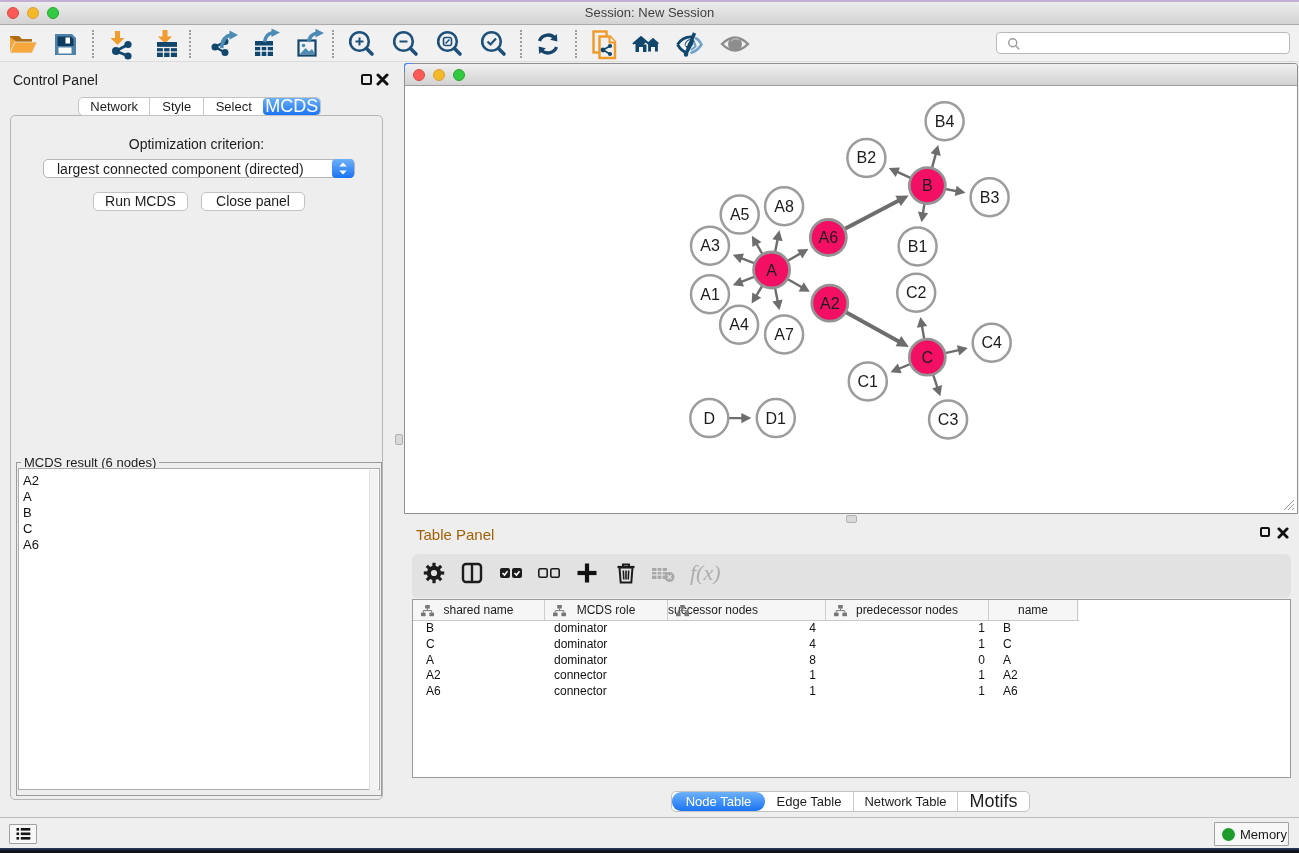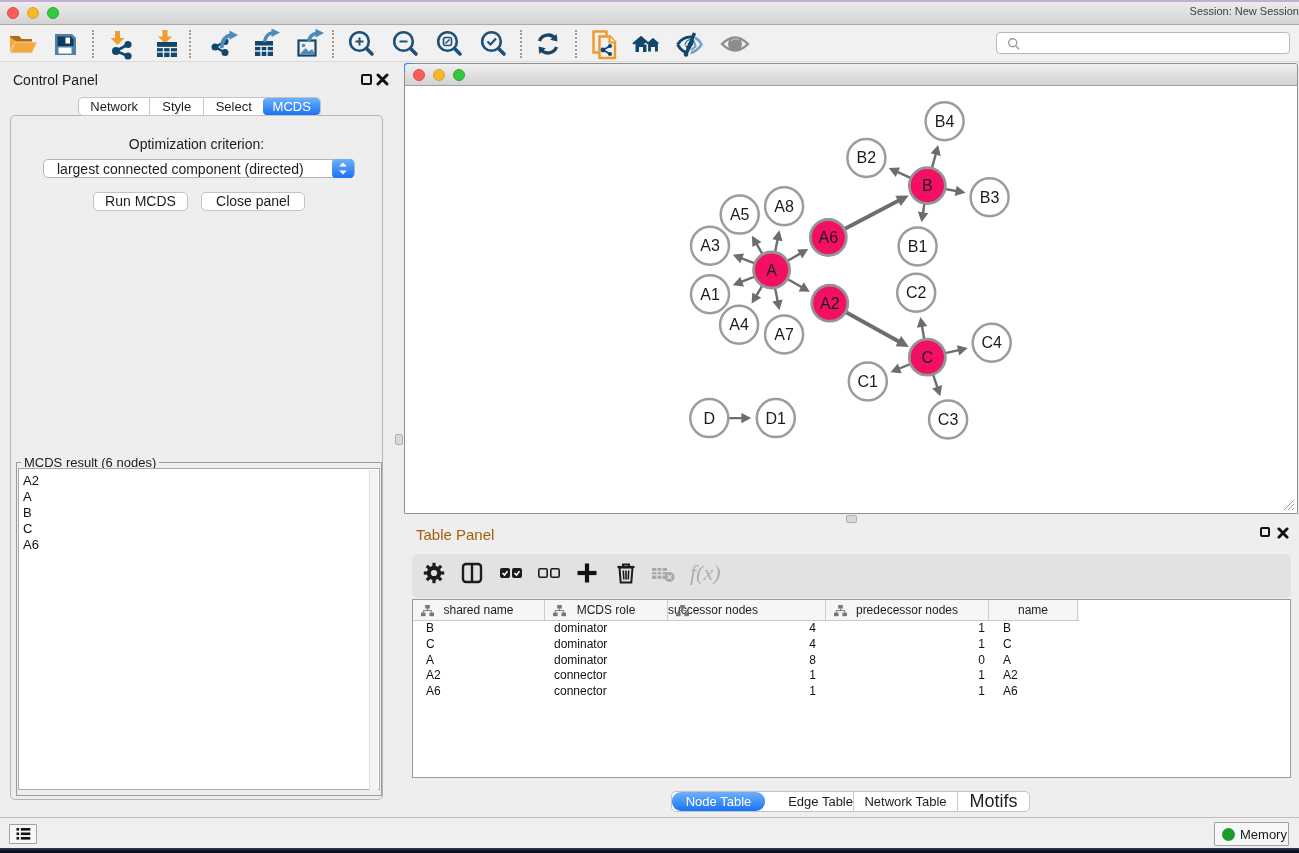--- a/index.html
+++ b/index.html
@@ -7,21 +7,21 @@
 svg{display:block}
 </style></head>
 <body>
 
 <div class="abs" style="left:0;top:0;width:1299px;height:2px;background:#c3afd3"></div>
 
 <div class="abs" style="left:0;top:2px;width:1299px;height:23px;background:linear-gradient(#ececec,#d3d3d3);border-bottom:1px solid #ababab;border-radius:5px 5px 0 0"></div>
 <div class="abs" style="left:7px;top:7px;width:12px;height:12px;border-radius:50%;background:#fc5b57;border:1px solid #d94c44"></div>
 <div class="abs" style="left:27px;top:7px;width:12px;height:12px;border-radius:50%;background:#f5b928;border:1px solid #d6a13a"></div>
 <div class="abs" style="left:47px;top:7px;width:12px;height:12px;border-radius:50%;background:#33c940;border:1px solid #2aa630"></div>
-<div class="abs" style="left:0;top:5px;width:1299px;text-align:right;font-size:11px;color:#404040">Session: New Session</div>
+<div class="abs" style="left:0;top:5px;width:1299px;text-align:center;font-size:13px;color:#404040">Session: New Session</div>
 
 <div class="abs" id="toolbar" style="left:0;top:26px;width:1299px;height:36px;background:#f1f1f1;border-bottom:1px solid #dcdcdc">
 <svg class="abs" style="left:5px;top:2px" width="32" height="32" viewBox="0 0 32 32">
       <path d="M5 8 h9 l3 3 h10 v5 h-22 z" fill="#ad6d14"></path>
       <path d="M5 9 v16 l5 -11 h22 l-5 11 z" fill="#f6a83d"></path>
       <path d="M5 25 l5 -11 h22 l-5 11 z" fill="#f6a83d" stroke="#e9e9e9" stroke-width="0.8"></path>
     </svg>
 <svg class="abs" style="left:49px;top:2px" width="32" height="32" viewBox="0 0 32 32">
       <path d="M6 6 h17 l4 4 v17 h-21 z" fill="#4e81a8"></path>
       <path d="M8.5 8.5 h13.5 l2.5 2.5 v7 h-16 z" fill="#0f3c5e"></path>
@@ -160,21 +160,21 @@
 <svg class="abs" style="left:376px;top:73px" width="13" height="13" viewBox="0 0 13 13">
     <path d="M2 2 L11 11 M11 2 L2 11" stroke="#111" stroke-width="3" stroke-linecap="round"></path>
   </svg>
 
 <div class="abs" style="left:10px;top:115px;width:373px;height:685px;border:1px solid #b5b5b5;border-radius:5px"></div>
 
 <div class="abs" style="left:78px;top:97px;width:243px;height:19px;background:#fff;border:1px solid #c3c3c3;border-radius:5px;overflow:hidden;display:flex">
 <div style="width:72px;text-align:center;font-size:13px;color:#1d1d1d;line-height:17px;border-right:1px solid #c9c9c9">Network</div>
 <div style="width:54px;text-align:center;font-size:13px;color:#1d1d1d;line-height:17px;border-right:1px solid #c9c9c9">Style</div>
 <div style="width:60px;text-align:center;font-size:13px;color:#1d1d1d;line-height:17px">Select</div>
-<div style="width:57px;text-align:center;font-size:13px;color:#fff;line-height:17px;background:linear-gradient(#6db1f9,#1a73f3);border-radius:4px">MCDS</div>
+<div style="width:57px;text-align:center;font-size:18px;color:#fff;line-height:17px;background:linear-gradient(#6db1f9,#1a73f3);border-radius:4px">MCDS</div>
 </div>
 
 <div class="abs" style="left:10px;top:136px;width:373px;text-align:center;font-size:14px;color:#1d1d1d">Optimization criterion:</div>
 <div class="abs" style="left:43px;top:159px;width:312px;height:19px;background:#fff;border:1px solid #b5b5b5;border-radius:5px">
 <div style="position:absolute;left:13px;top:1px;font-size:14px;color:#1d1d1d">largest connected component (directed)</div>
 <div style="position:absolute;right:0;top:-1px;width:22px;height:19px;background:linear-gradient(#6db1f9,#1a73f3);border-radius:4px">
 <svg width="22" height="19" viewBox="0 0 22 19">
         <path d="M7.2 7.5 L11 3.6 L14.8 7.5 Z" fill="#fff"></path>
         <path d="M7.2 11.5 L11 15.4 L14.8 11.5 Z" fill="#fff"></path>
       </svg>
@@ -420,21 +420,21 @@
         <div style="width:123px;padding-left:9px">connector</div>
         <div style="width:158px;text-align:right;padding-right:10px">1</div>
         <div style="width:163px;text-align:right;padding-right:4px">1</div>
         <div style="width:89px;padding-left:14px">A6</div>
       </div>
 </div>
 </div>
 
 <div class="abs" style="left:671px;top:791px;height:21px;display:flex;background:#fff;border:1px solid #c3c3c3;border-radius:5px">
 <div style="width:93px;text-align:center;font-size:13px;color:#fff;line-height:19px;background:linear-gradient(#6db1f9,#1a73f3);border-radius:9px">Node Table</div>
-<div style="width:89px;text-align:right;font-size:13px;color:#1d1d1d;line-height:19px;border-right:1px solid #c9c9c9">Edge Table</div>
+<div style="width:89px;text-align:center;font-size:13px;color:#1d1d1d;line-height:19px;border-right:1px solid #c9c9c9">Edge Table</div>
 <div style="width:104px;text-align:center;font-size:13px;color:#1d1d1d;line-height:19px;border-right:1px solid #c9c9c9">Network Table</div>
 <div style="width:71px;text-align:center;font-size:18px;color:#1d1d1d;line-height:19px">Motifs</div>
 </div>
 
 <div class="abs" style="left:0;top:817px;width:1299px;height:31px;background:#efefef;border-top:1px solid #bdbdbd"></div>
 <div class="abs" style="left:9px;top:824px;width:28px;height:20px;background:#f7f7f7;border:1px solid #a2a2a2;border-radius:1px">
 <svg width="26" height="18" viewBox="0 0 26 18">
       <g fill="#151515">
         <rect x="6.5" y="3" width="2.6" height="2.6"></rect>
         <rect x="10.8" y="3" width="9.5" height="2.6"></rect>

